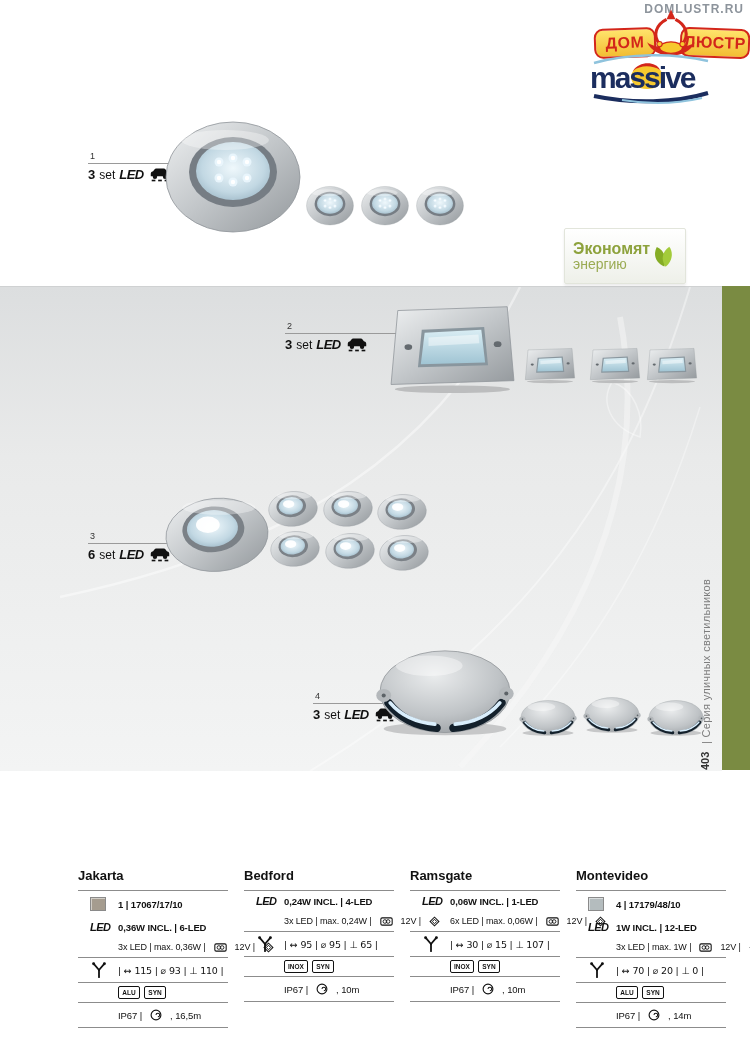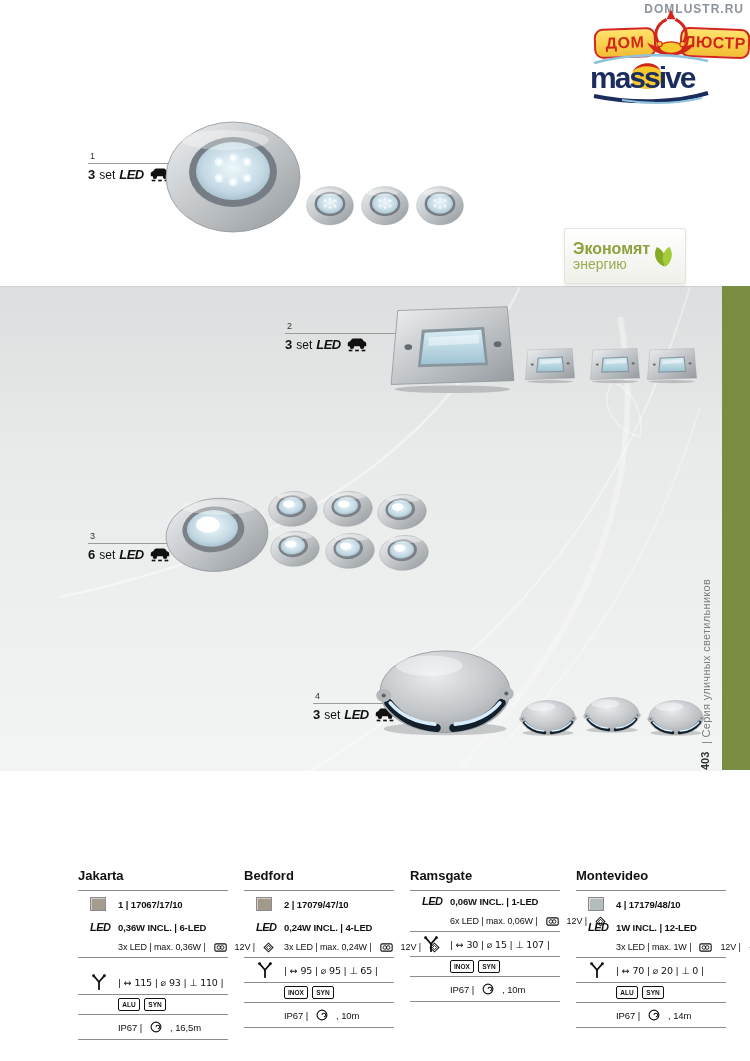--- a/index.html
+++ b/index.html
@@ -371,21 +371,21 @@
         <svg width="13" height="9">
             <use href="#sym-transformer"></use>
           </svg>
         <span>12V |</span>
         <svg width="11" height="11">
             <use href="#sym-class2"></use>
           </svg>
       </span>
     </div>
     <div class="trule"></div>
-    <div class="trow" style="min-height:24px;margin-top:12px;">
+    <div class="trow" style="min-height:24px;">
       <span class="icell">
           <svg width="18" height="18">
             <use href="#sym-spike"></use>
           </svg>
         </span>
       <span class="dims-txt">| ↔ 115 | ⌀ 93 | ⊥ 110 |</span>
     </div>
     <div class="trule"></div>
     <div class="trow" style="min-height:19px;">
       <span class="icell"></span>
@@ -402,26 +402,20 @@
           </svg>
         <span>, 16,5m</span>
       </span>
     </div>
     <div class="trule"></div>
   </div>
 
   <div class="tcol" style="left:244px;">
     <div class="tname">Bedford</div>
     <div class="trule"></div>
-    <div class="trow ref-row">
-      <span class="icell">
-          <span class="swatch" style="background: rgb(162, 153, 138);"></span>
-        </span>
-      <span class="bold-txt">2 | 17079/47/10</span>
-    </div>
     <div class="trow">
       <span class="icell">
           <span class="led-logo">LED</span>
         </span>
       <span class="bold-txt">0,24W INCL. | 4-LED</span>
     </div>
     <div class="trow">
       <span class="icell"></span>
       <span class="small-txt">
         <span>3x LED | max. 0,24W |</span>

